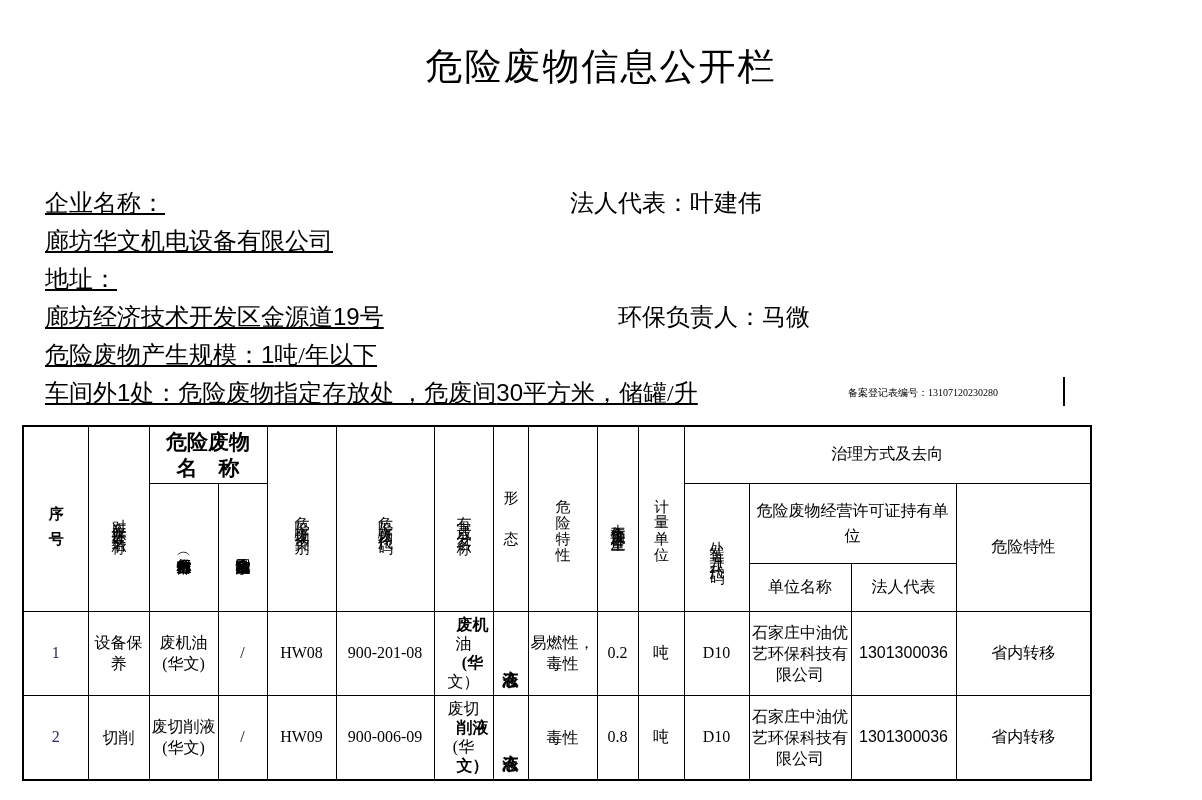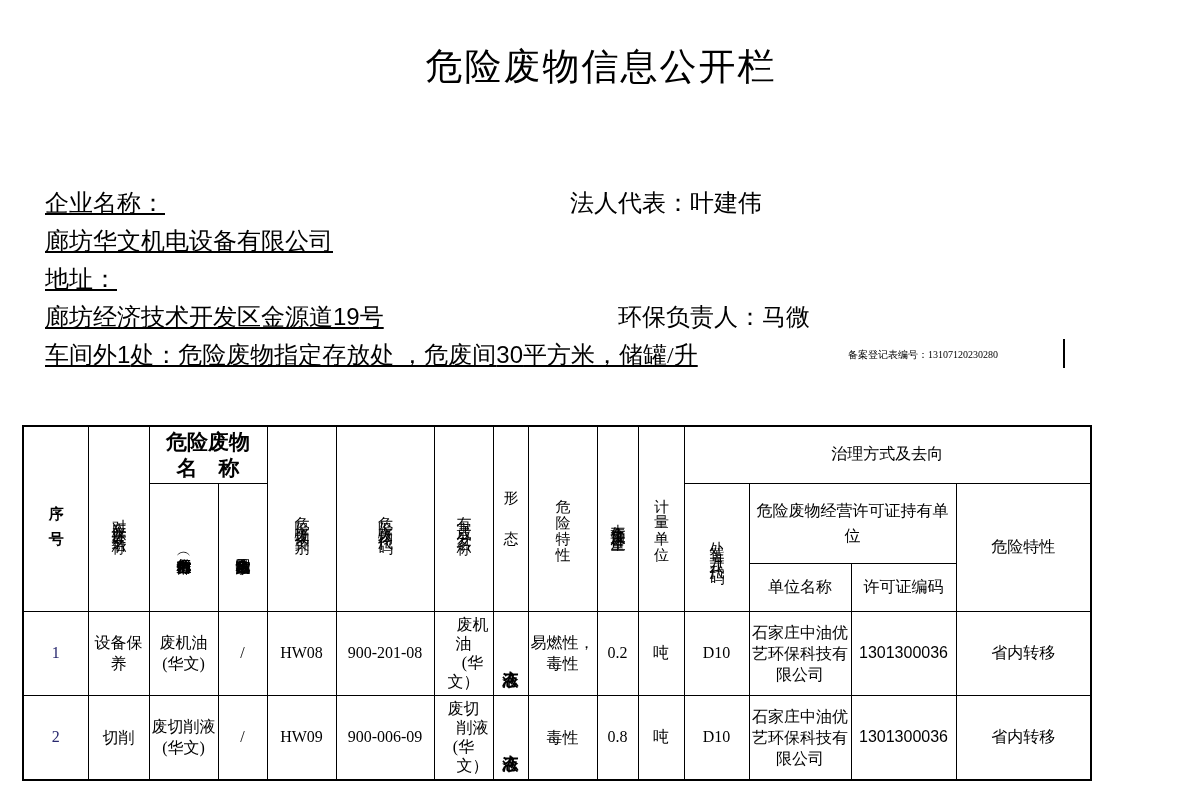--- a/index.html
+++ b/index.html
@@ -50,21 +50,21 @@
   .licno-h{text-align:left;padding-left:1px;}
 
   
   .seq{color:#28286e;font-size:17px;}
   .stage{font-weight:bold;line-height:21px;}
   .alias{text-align:left;padding:0 6px;font-weight:bold;line-height:21px;}
   .cat{font-weight:bold;font-size:17px;}
   .wcode{font-size:17px;}
   .harmful{text-align:left;padding:2px 2px 2px 4px;line-height:19px;}
   .harmful span{display:block;}
-  .b{font-weight:normal;padding-left:18px;}
+  .b{font-weight:bold;padding-left:18px;}
   .form-v{writing-mode:vertical-rl;text-orientation:upright;display:inline-block;line-height:1;font-weight:bold;font-size:16px;}
   .hazard{text-align:left;padding:0 2px;font-weight:bold;line-height:21px;}
   .company{text-align:left;padding:0 16px 0 2px;line-height:21px;}
   .license{font-family:"Liberation Sans","DejaVu Sans",sans-serif;font-size:21px;text-align:left;padding-left:1px;}
 </style>
 </head>
 <body>
 
 <div class="title">危险废物信息公开栏</div>
 
@@ -75,20 +75,23 @@
   </div>
   <div class="info-line">
     <span>廊坊华文机电设备有限公司</span>
   </div>
   <div class="info-line">
     <span>地址：</span>
   </div>
   <div class="info-line">
     <span>廊坊经济技术开发区金源道</span><span class="num">19</span><span>号</span>
     <span class="right-col rc2">环保负责人：马微</span>
+  </div>
+  <div class="info-line">
+    <span>危险废物产生规模：</span><span class="num">1</span><span>吨/年以下</span>
   </div>
   <div class="info-line">
     <span>车间外</span><span class="num">1</span><span>处：危险废物指定存放处 ，危废间</span><span class="num">30</span><span>平方米，储罐/升</span>
     <span class="record">备案登记表编号：13107120230280</span>
     <span class="caret"></span>
   </div>
 </div>
 
 <table class="hw">
   <colgroup>
@@ -127,21 +130,21 @@
   </tr>
   <tr style="height:80px">
     <th rowspan="2"><span class="vt h100">行业俗称（单位内部名称</span></th>
     <th rowspan="2"><span class="vt h100">国家危险废物名录名称</span></th>
     <th rowspan="2"><span class="vt ls6">处置方式代码</span></th>
     <th colspan="2" class="lh-cell">危险废物经营许可证持有单位</th>
     <th rowspan="2" class="grp">危险特性</th>
   </tr>
   <tr style="height:48px">
     <th>单位名称</th>
-    <th class="licno-h">许可证编码</th>
+    <th class="licno-h">法人代表</th>
   </tr>
 
   <tr style="height:84px">
     <td class="seq">1</td>
     <td class="stage">设备保养</td>
     <td class="alias">废机油(华文)</td>
     <td>/</td>
     <td class="cat">HW08</td>
     <td class="wcode">900-201-08</td>
     <td class="harmful">

